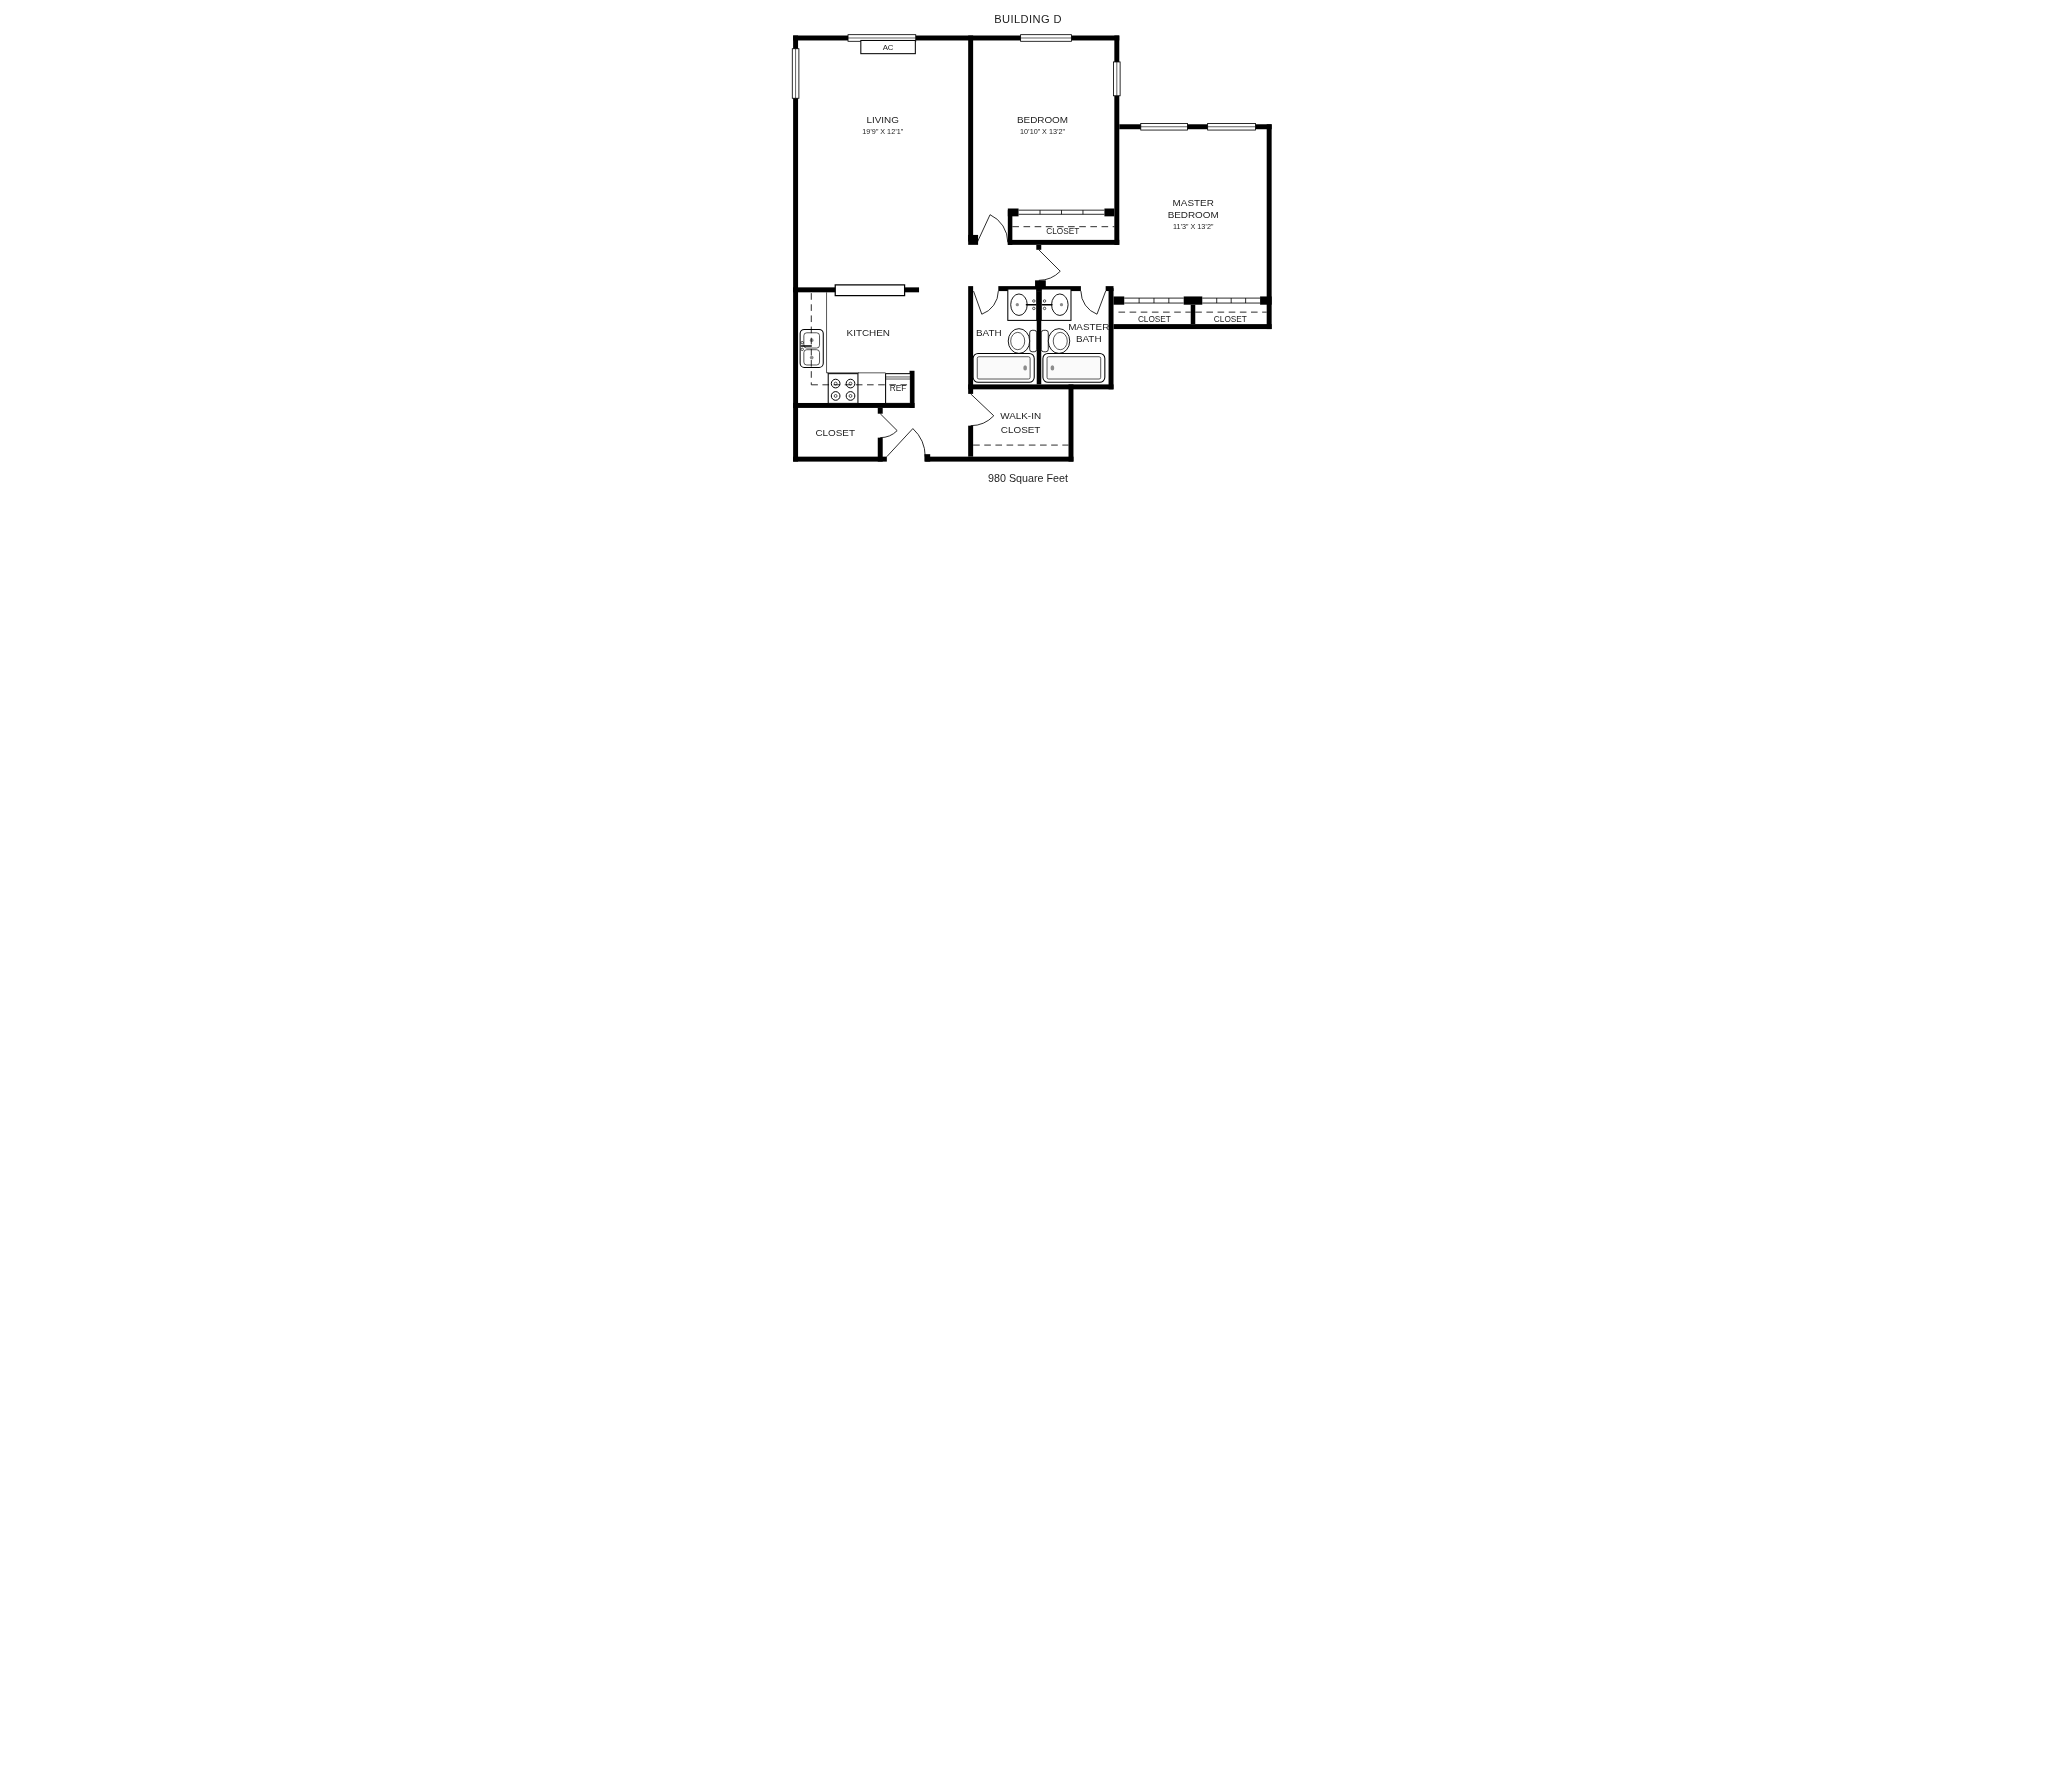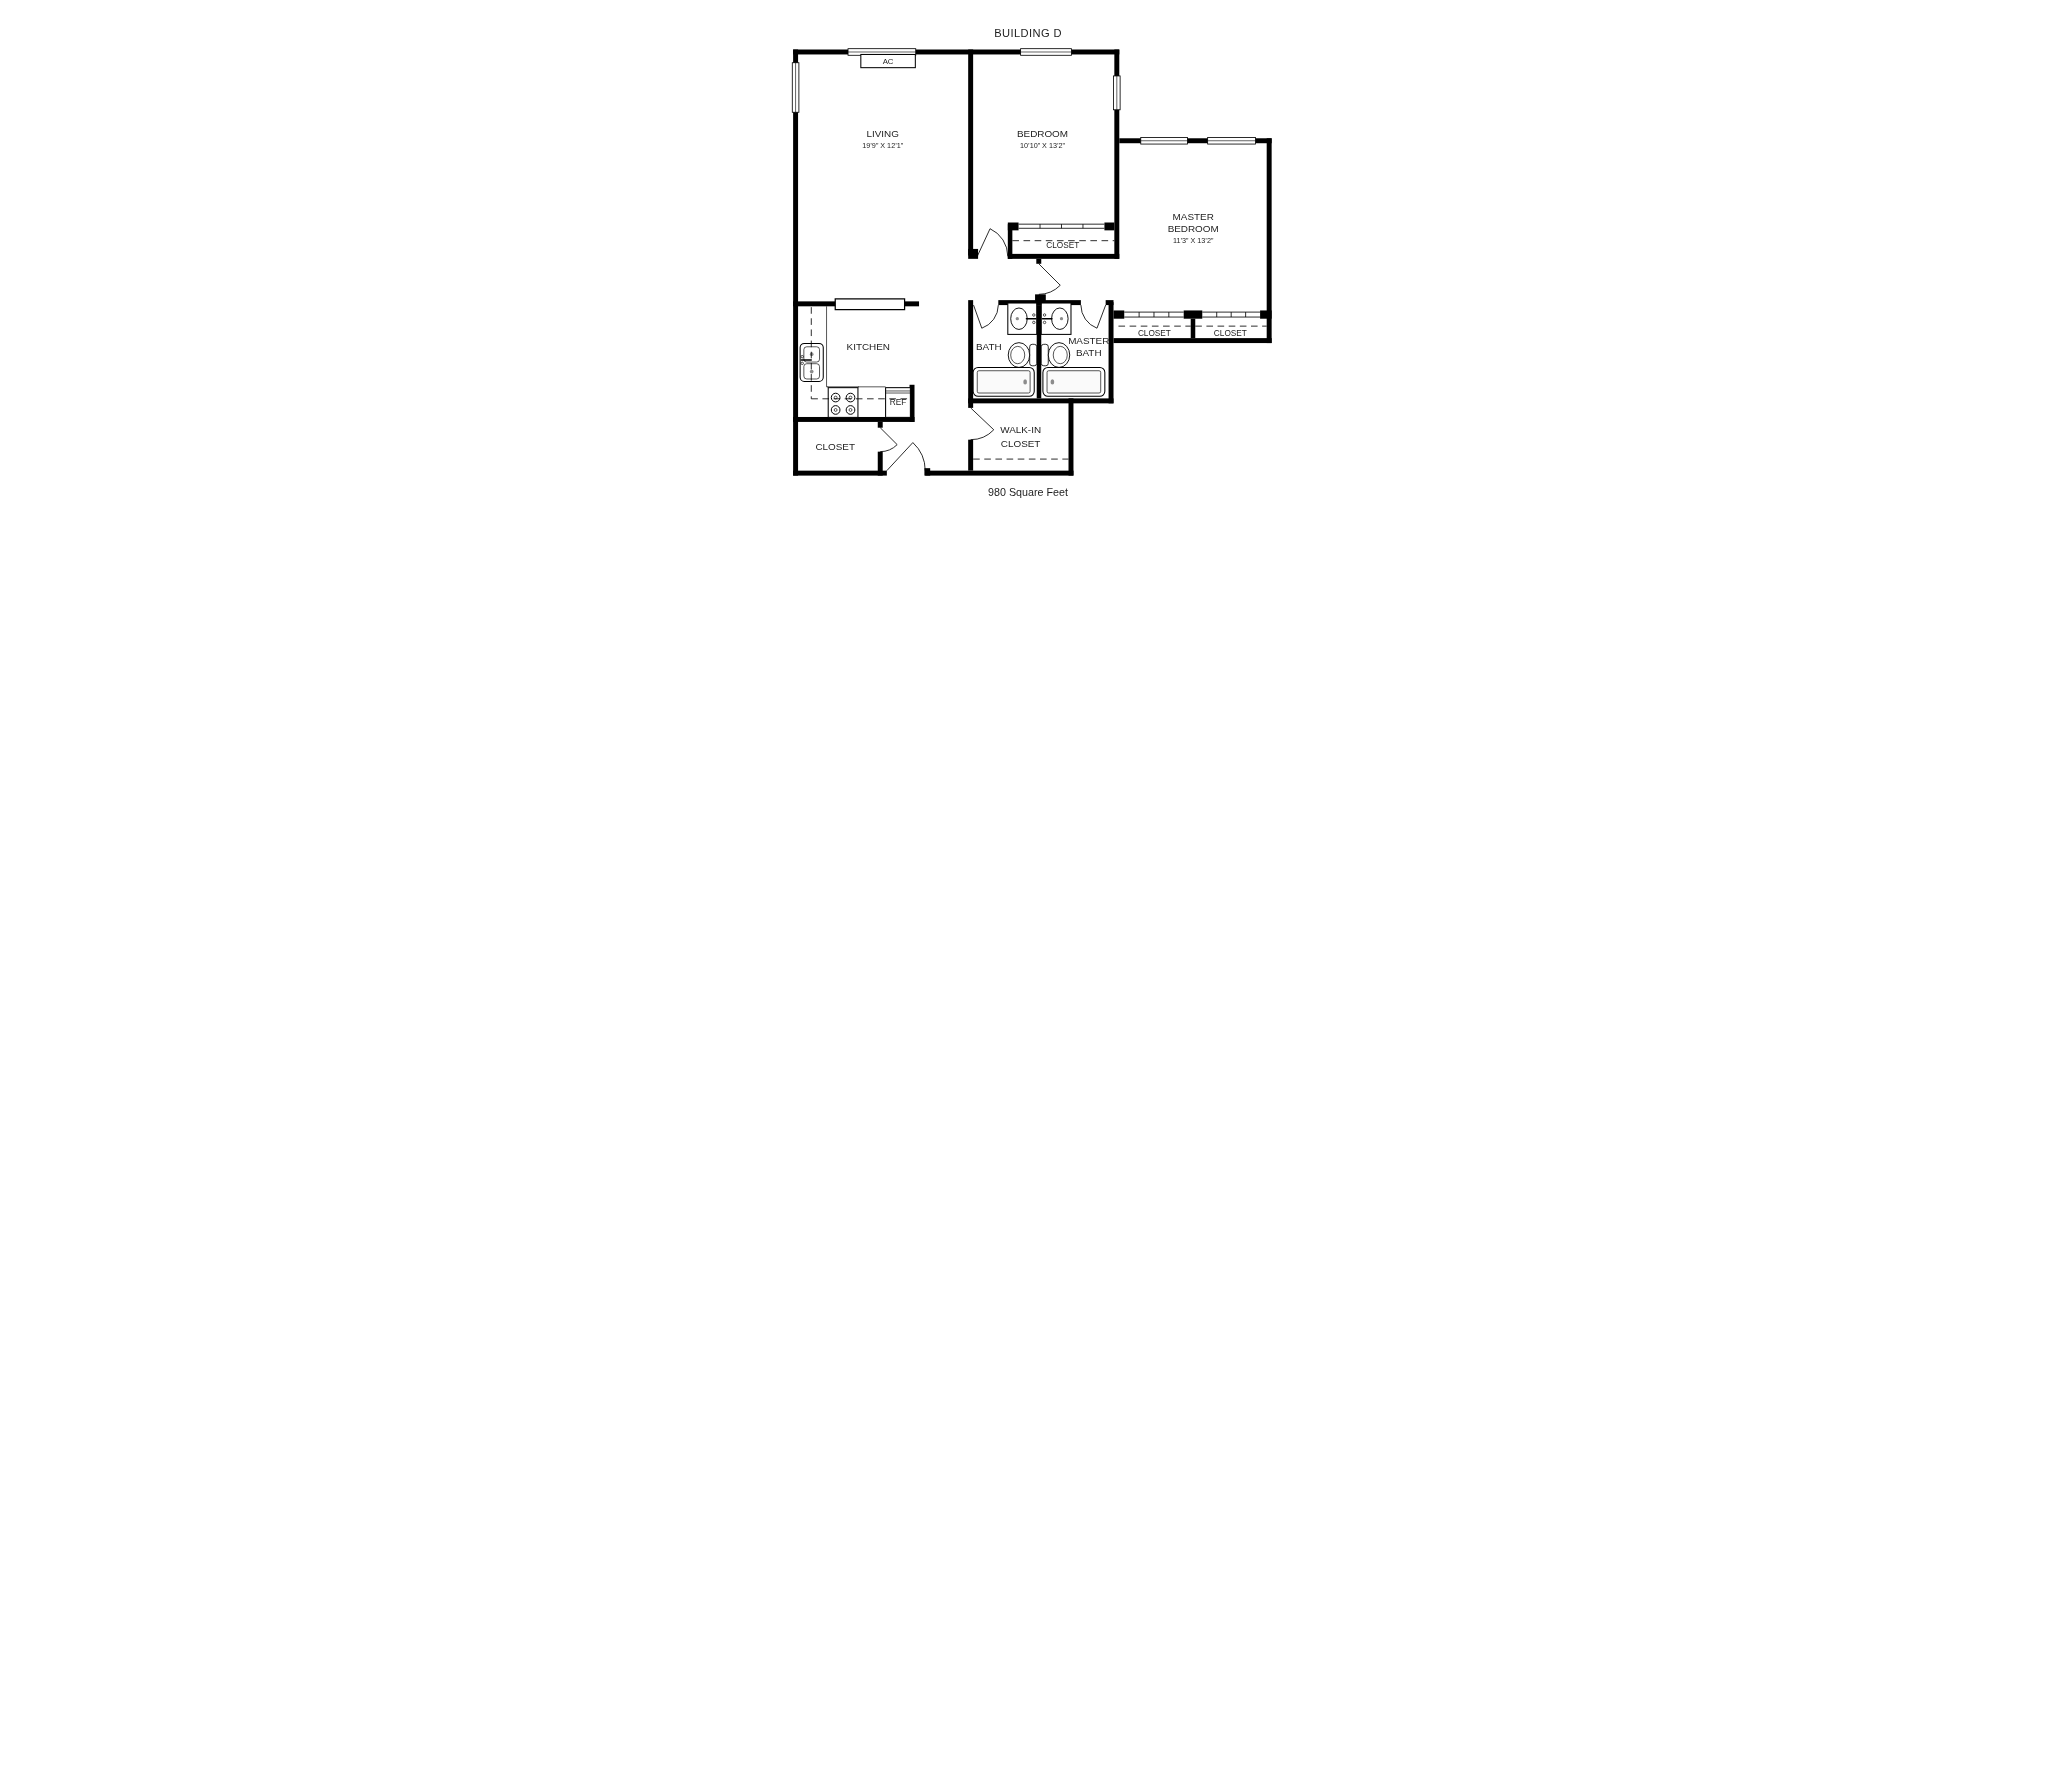--- a/index.html
+++ b/index.html
@@ -1,18 +1,18 @@
 <!DOCTYPE html>
 <html style="font-size:6.6px"><head>
 <meta charset="utf-8">
 <style>
   html, body { margin: 0; padding: 0; background: #ffffff; }
   .stage {
     width: 648px; height: 500px;
-    margin: 14px auto; position: relative;
+    margin: 0 auto; position: relative;
     font-family: "Liberation Sans", sans-serif;
   }
   svg { display: block; }
   .wall { fill: #000000; }
   .win  { fill: #ffffff; stroke: #000000; stroke-width: 2; }
   .winline { stroke: #000000; stroke-width: 1.5; fill: none; }
   .fixture { fill: #ffffff; stroke: #000000; stroke-width: 2.5; }
   .fixthin { fill: none; stroke: #000000; stroke-width: 1.6; }
   .fixfill { fill: #fafafa; stroke: #000000; stroke-width: 1.6; }
   .door { fill: none; stroke: #000000; stroke-width: 2; }

